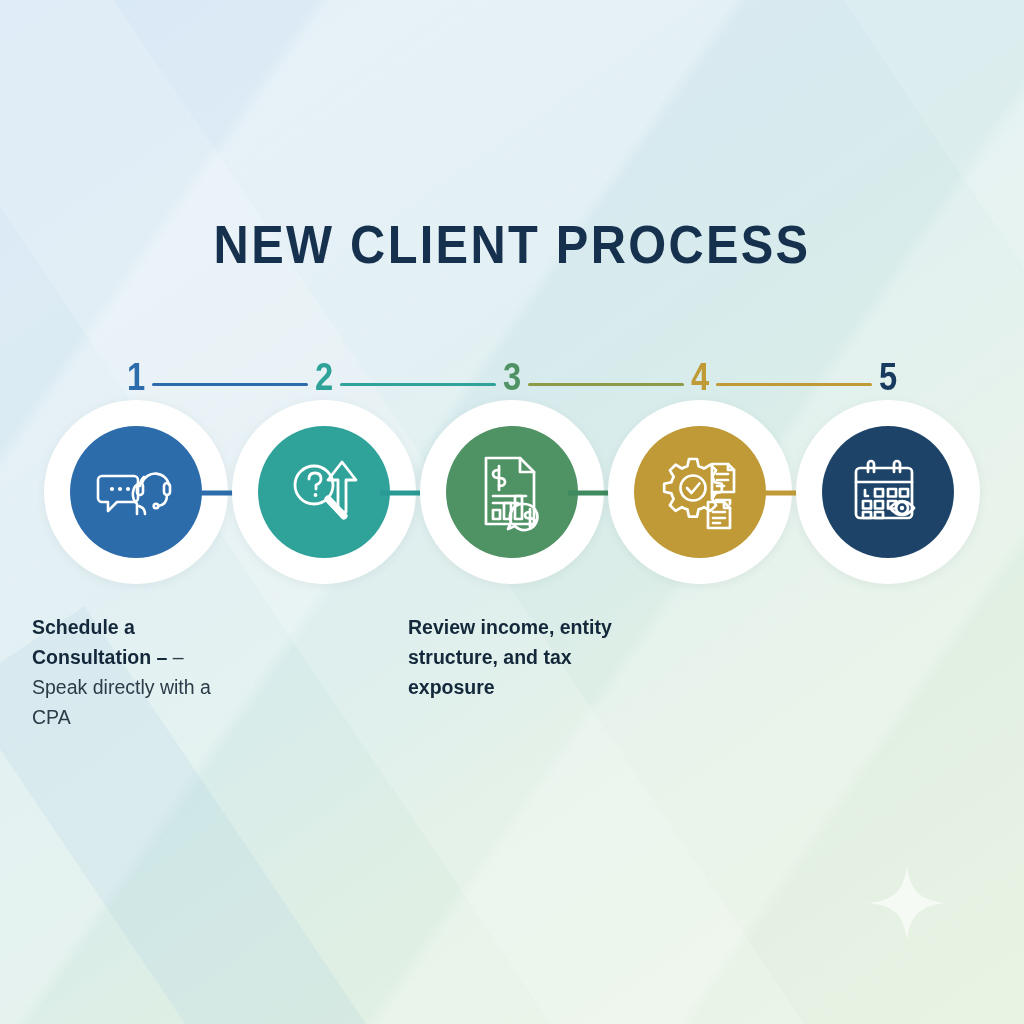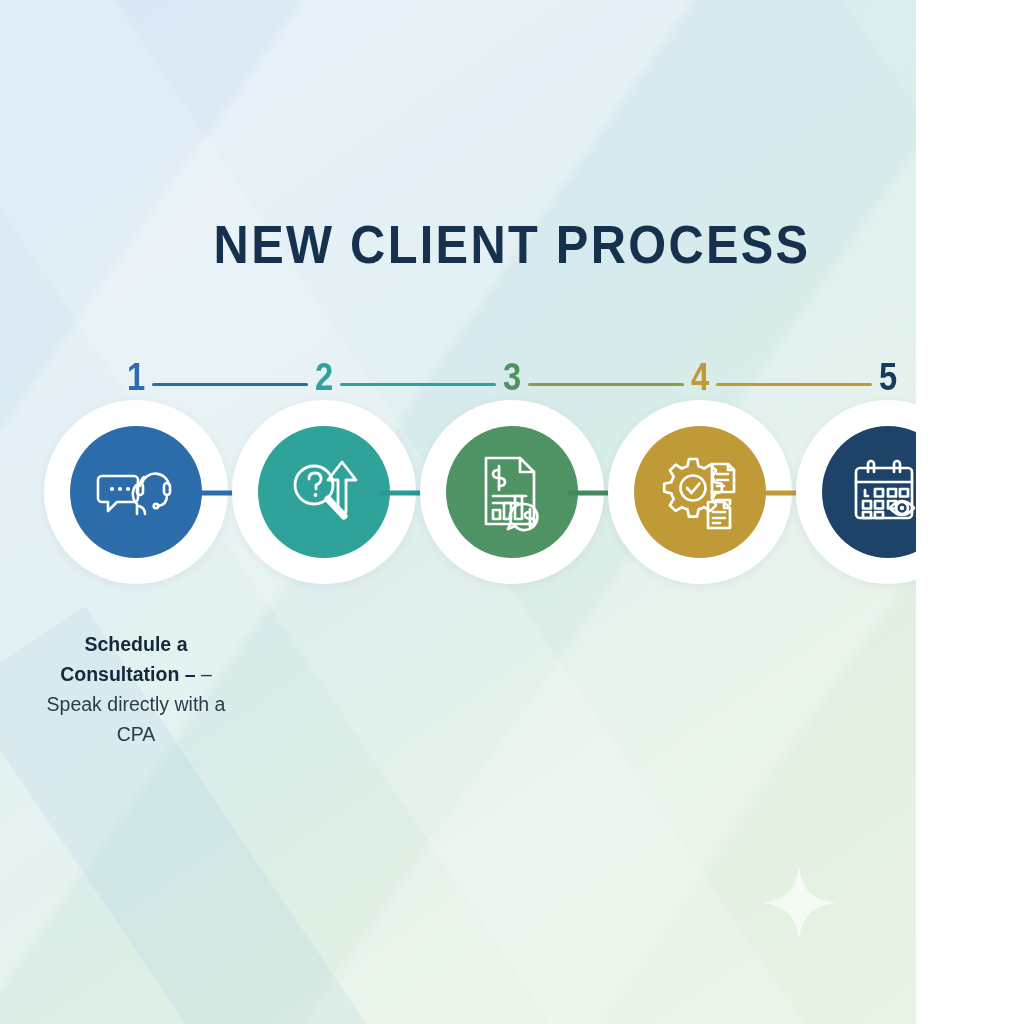--- a/index.html
+++ b/index.html
@@ -2,21 +2,21 @@
 <html><head>
 <meta charset="utf-8">
 <style>
   html, body {
     margin: 0;
     padding: 0;
     background: #ffffff;
   }
   #canvas {
     position: relative;
-    width: 916px;
+    width: 1024px;
     height: 1024px;
     overflow: hidden;
     font-family: "Liberation Sans", sans-serif;
     background:
       linear-gradient(125deg,
         rgba(255,255,255,0.00) 0%,
         rgba(255,255,255,0.00) 18%,
         rgba(255,255,255,0.30) 19%,
         rgba(255,255,255,0.30) 42%,
         rgba(255,255,255,0.00) 43%,
@@ -145,25 +145,24 @@
     width: 88px;
     height: 22px;
     overflow: visible;
   }
 
   .caption {
     position: absolute;
     top: 256px;
     left: -10px;
     width: 208px;
-    text-align: center;
+    text-align: left;
     color: #1b2d3c;
     font-size: 19.5px;
     line-height: 30px;
-    margin-top: 17px;
   }
   .caption .head {
     font-weight: bold;
     color: #13283a;
   }
   .caption .body {
     font-weight: normal;
     color: #2b3c48;
   }
 </style>
@@ -269,20 +268,24 @@
             </g>
           </svg>
         </div>
       </div>
 
       <svg class="arrow" viewBox="0 0 88 22">
         <rect x="0" y="8.5" width="58" height="5" fill="#3f8a5e"></rect>
         <path d="M54 1 L76 11 L54 21 Z" fill="#3f8a5e"></path>
       </svg>
 
+      <div class="caption">
+        <span class="head">Review income, entity structure, and tax exposure</span>
+        <span class="body"></span>
+      </div>
     </div>
 
     <div class="step s3">
       <div class="rule" style="background:#bf9a36"></div>
       <div class="num" style="color:#bf9a36">4</div>
 
       <div class="ring">
         <div class="disc" style="background:#bf9a36">
           <svg width="84" height="84" viewBox="0 0 84 84">
             <g fill="none" stroke="#ffffff" stroke-width="2.7" stroke-linecap="round" stroke-linejoin="round">

